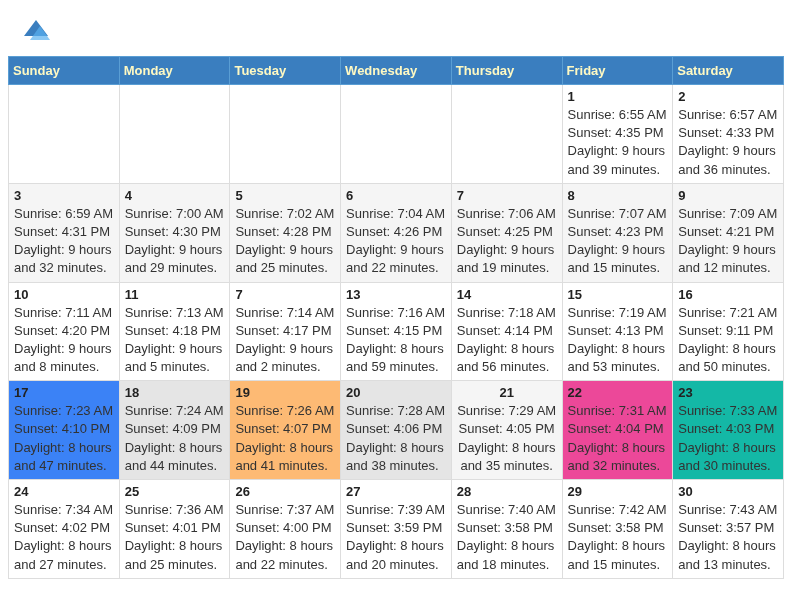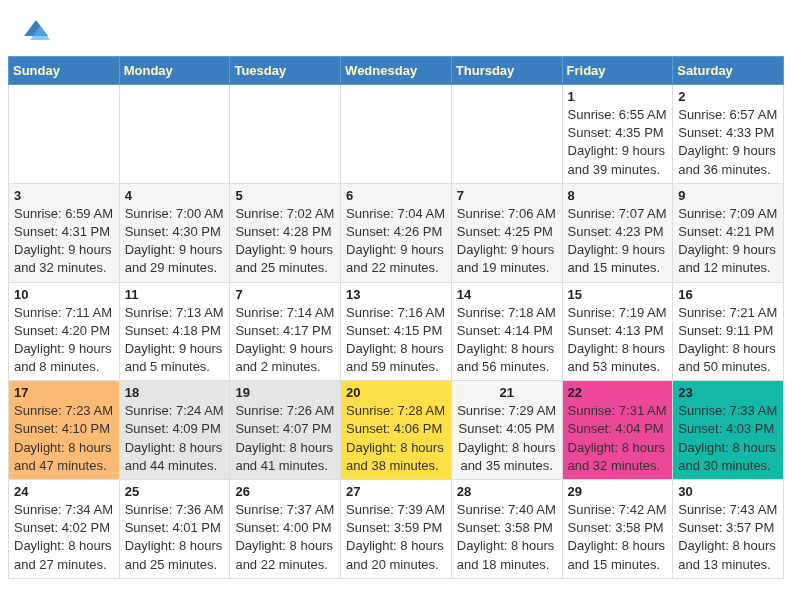--- a/index.html
+++ b/index.html
@@ -233,39 +233,39 @@
 Daylight: 8 hours and 53 minutes.</div>
           </td>
           <td>
             <div class="day-number">16</div>
             <div class="day-info">Sunrise: 7:21 AM
 Sunset: 9:11 PM
 Daylight: 8 hours and 50 minutes.</div>
           </td>
         </tr>
         <tr>
-          <td style="background: #fdba74; margin-left: 24px;">
+          <td style="background: #3b82f6; margin-left: 24px;">
             <div class="day-number">17</div>
             <div class="day-info">Sunrise: 7:23 AM
 Sunset: 4:10 PM
 Daylight: 8 hours and 47 minutes.</div>
           </td>
           <td style="background: #e5e5e5;">
             <div class="day-number">18</div>
             <div class="day-info">Sunrise: 7:24 AM
 Sunset: 4:09 PM
 Daylight: 8 hours and 44 minutes.</div>
           </td>
-          <td style="background: #e5e5e5;">
+          <td style="background: #fdba74;">
             <div class="day-number">19</div>
             <div class="day-info">Sunrise: 7:26 AM
 Sunset: 4:07 PM
 Daylight: 8 hours and 41 minutes.</div>
           </td>
-          <td style="background: #fde047; margin-left: 40px;">
+          <td style="background: #e5e5e5; margin-left: 40px;">
             <div class="day-number">20</div>
             <div class="day-info">Sunrise: 7:28 AM
 Sunset: 4:06 PM
 Daylight: 8 hours and 38 minutes.</div>
           </td>
           <td style="background: rgb(245, 245, 245); text-align: center;">
             <div class="day-number">21</div>
             <div class="day-info">Sunrise: 7:29 AM
 Sunset: 4:05 PM
 Daylight: 8 hours and 35 minutes.</div>

